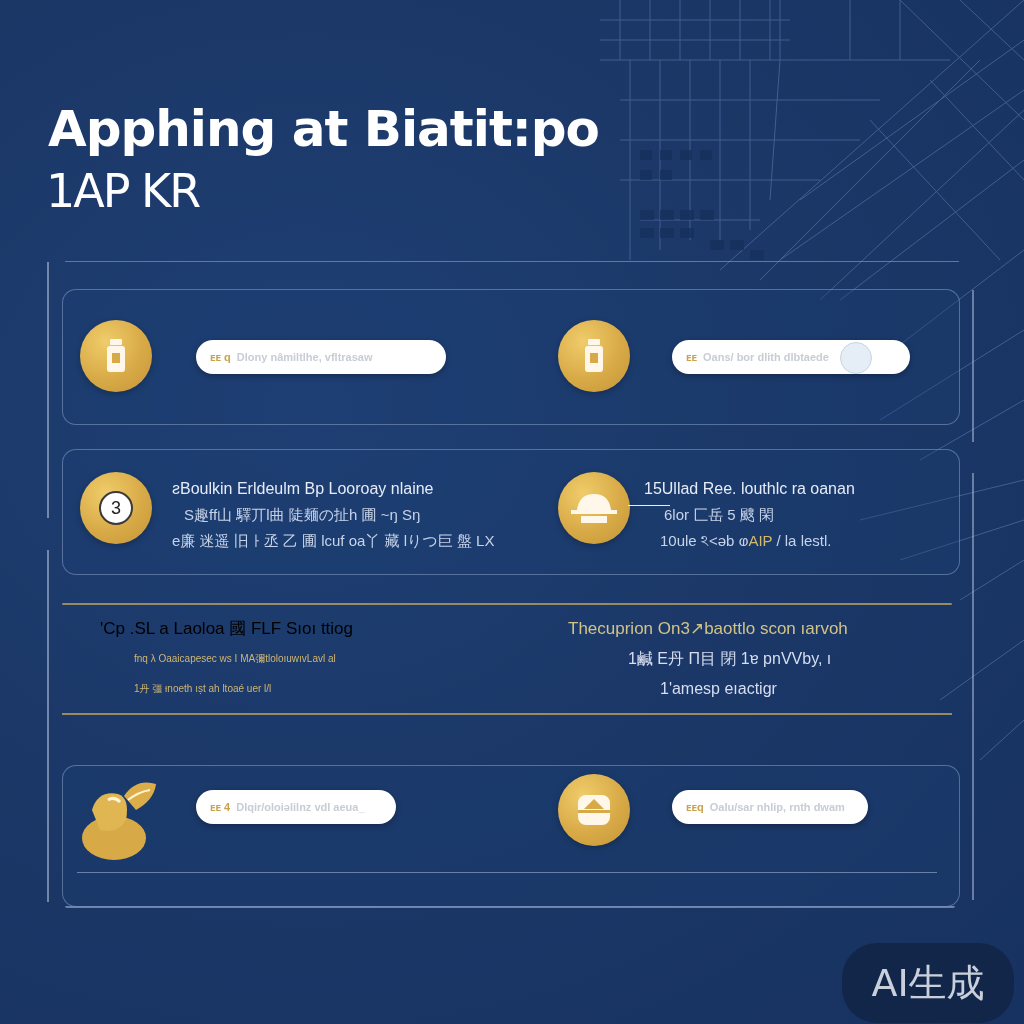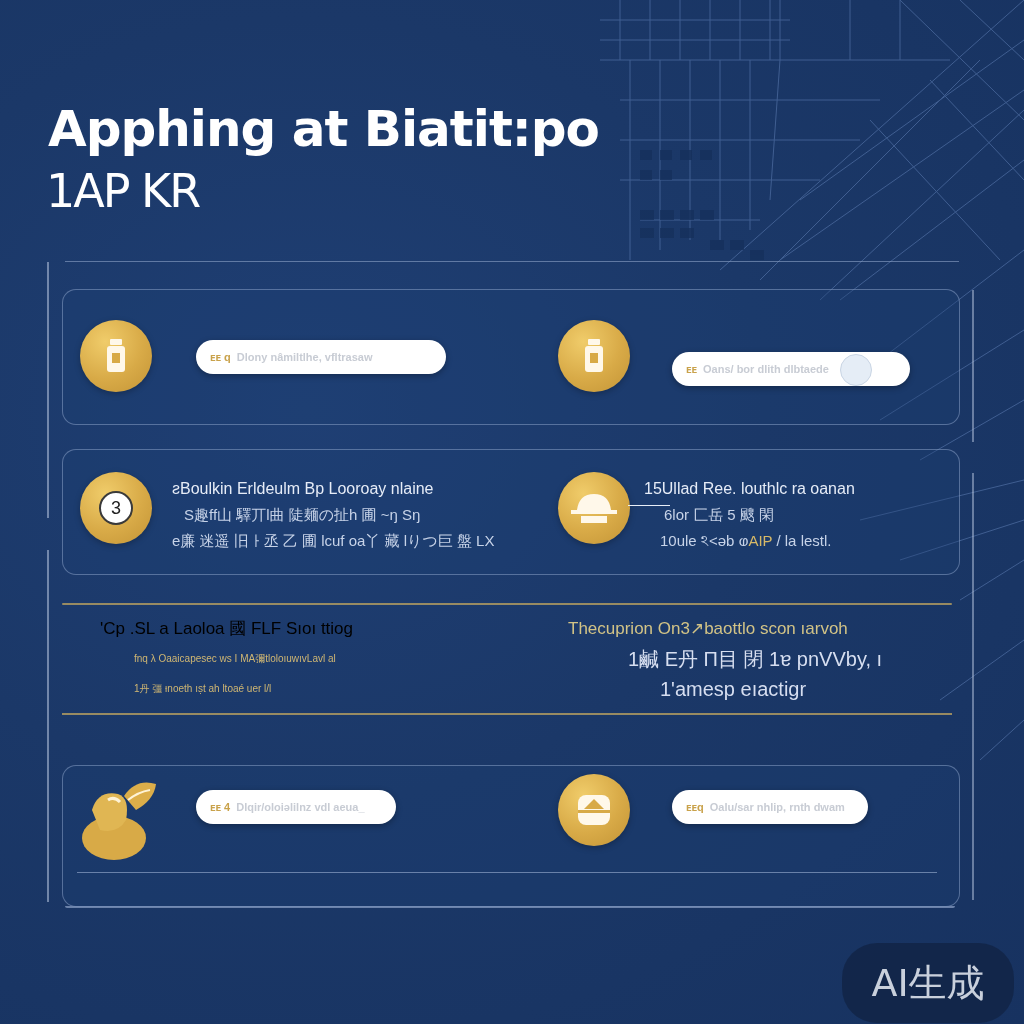--- a/index.html
+++ b/index.html
@@ -60,21 +60,21 @@
   .text-block { position:absolute; font-size:16px; line-height:26px; }
   .text-block .line1 { color:#e6ecf7; font-size:16px; }
   .text-block .line2, .text-block .line3 { color:#c7d3e8; font-size:15px; }
   .gold { color:#d7b967; }
   .connector { position:absolute; left:628px; top:505px; width:42px; height:1px; background:#e8eef8; }
 
   .row3-text { position:absolute; font-size:17px; line-height:30px; }
   .row3-text .h { color:#000000; }
   .row3-text .s { color:#cfb673; font-size:10px; }
   .row3-right .h { color:#d2c386; }
-  .row3-right .s { color:#d6def0; font-size:20px; }
+  .row3-right .s { color:#d6def0; font-size:16px; }
 
   .ai-badge {
     position:absolute; left:842px; top:943px; width:172px; height:80px; border-radius:35px;
     background: rgba(18,36,70,0.85);
     display:flex; align-items:center; justify-content:center;
     color:#c9d0dc; font-size:38px; font-family:"DejaVu Sans", sans-serif;
   }
 </style>
 </head>
 <body>
@@ -132,21 +132,21 @@
   <span class="prefix">ᴇᴇ q</span>
   <span class="ph">Dlony nâmiltlhe, vfltrasaw</span>
 </div>
 <div class="gold-circle" style="left:558px; top:320px;">
   <svg width="24" height="36" viewBox="0 0 24 36">
       <rect x="6" y="1" width="12" height="6" rx="1" fill="#fff8ea"></rect>
       <rect x="3" y="8" width="18" height="26" rx="3" fill="#fff8ea"></rect>
       <rect x="8" y="15" width="8" height="10" fill="#d8aa47"></rect>
     </svg>
 </div>
-<div class="pill-input" style="left:672px; top:340px; width:238px;margin-top:12px;">
+<div class="pill-input" style="left:672px; top:340px; width:238px;">
   <span class="prefix">ᴇᴇ</span>
   <span class="ph">Oans/ bor dlith dlbtaede</span>
   <span class="knob"></span>
 </div>
 
 <div class="card card-row2"></div>
 <div class="gold-circle" style="left:80px; top:472px;">
   <div style="width:30px;height:30px;border-radius:50%;background:#fff;border:2px solid #3a3a3a;display:flex;align-items:center;justify-content:center;color:#222;font-size:18px;">3</div>
 </div>
 <div class="text-block" style="left:172px; top:476px;">

